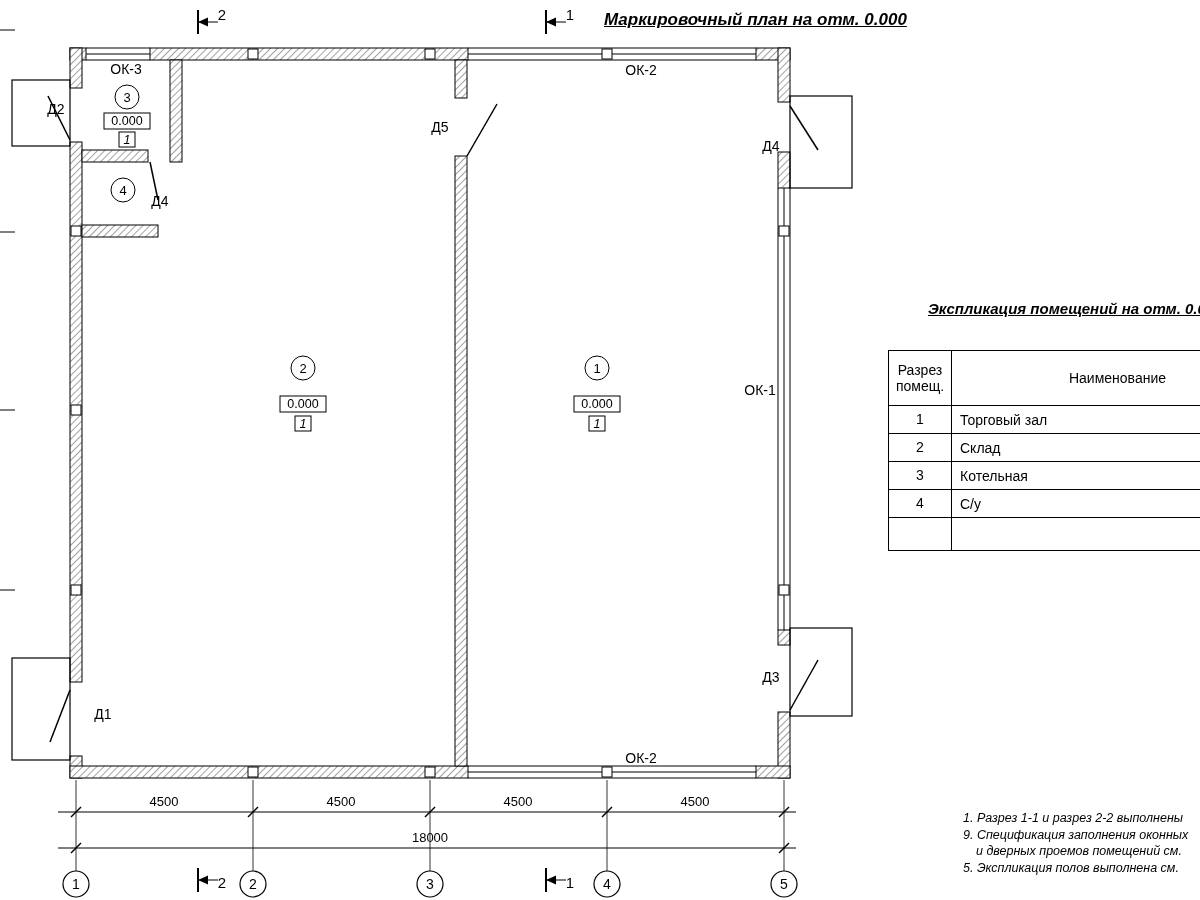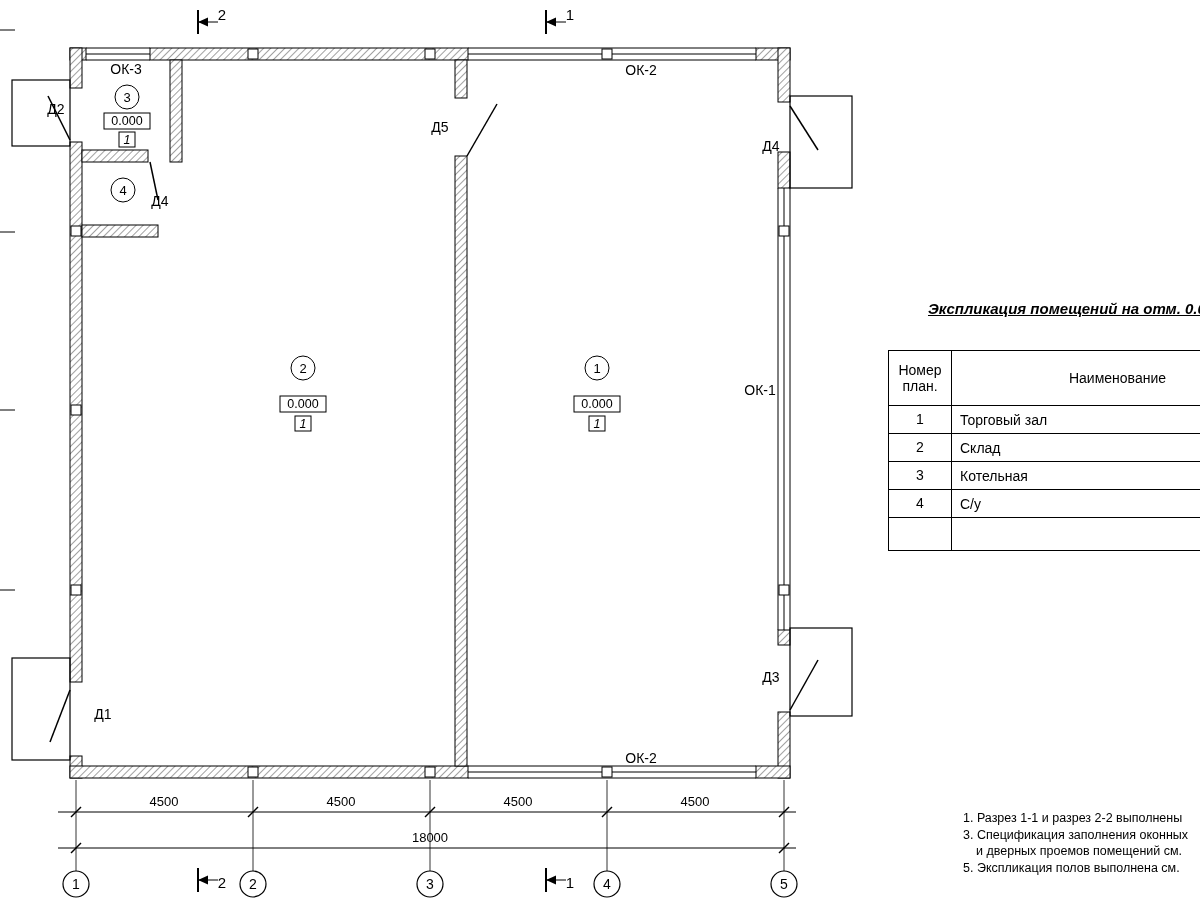--- a/index.html
+++ b/index.html
@@ -22,21 +22,21 @@
   }
   .trow { display:flex; border-bottom:1px solid #000; }
   .header-row { height:54px; }
   .data-row  { height:27px; }
   .filler-row{ height:32px; border-bottom:none; }
   .c1 { width:62px; border-right:1px solid #000; display:flex; align-items:center;
         justify-content:center; text-align:center; line-height:1.15; }
   .c2 { flex:1; display:flex; align-items:center; padding-left:8px; }
   .header-row .c2 { justify-content:center; padding-left:0; }
   .notes { left:963px; top:810px; width:237px; font-size:12.5px; line-height:1.32;
-           white-space:nowrap; overflow:hidden; }
+           white-space:nowrap; overflow:hidden;font-style:italic; }
   .notes .cont { padding-left:13px; }
   svg text { font-size:14px; fill:#000; }
   svg .t12 { font-size:12.5px; }
   svg .t13 { font-size:13px; }
   svg .t15 { font-size:15px; }
   svg .it  { font-style:italic; }
 </style>
 </head>
 <body>
 
@@ -235,26 +235,27 @@
       <text x="253" y="889">2</text>
       <circle cx="430" cy="884" r="13" fill="#fff" stroke="#000" stroke-width="1.2"></circle>
       <text x="430" y="889">3</text>
       <circle cx="607" cy="884" r="13" fill="#fff" stroke="#000" stroke-width="1.2"></circle>
       <text x="607" y="889">4</text>
       <circle cx="784" cy="884" r="13" fill="#fff" stroke="#000" stroke-width="1.2"></circle>
       <text x="784" y="889">5</text>
     </g>
   </svg>
 
+  <div class="abs drawing-title">Маркировочный план на отм. 0.000</div>
 
   <div class="abs table-title">Экспликация помещений на отм. 0.000</div>
 
   <div class="abs spec-table">
     <div class="trow header-row">
-      <div class="c1">Номер план.</div>
+      <div class="c1">Разрез помещ.</div>
       <div class="c2">Наименование</div>
     </div>
     <div class="trow data-row">
       <div class="c1">1</div>
       <div class="c2">Торговый зал</div>
     </div>
     <div class="trow data-row">
       <div class="c1">2</div>
       <div class="c2">Склад</div>
     </div>
@@ -267,18 +268,18 @@
       <div class="c2">С/у</div>
     </div>
     <div class="trow filler-row">
       <div class="c1"></div>
       <div class="c2"></div>
     </div>
   </div>
 
   <div class="abs notes">
     <div>1. Разрез 1-1 и разрез 2-2 выполнены</div>
-    <div>3. Спецификация заполнения оконных</div>
+    <div>9. Спецификация заполнения оконных</div>
     <div class="cont">и дверных проемов помещений см.</div>
     <div>5. Экспликация полов выполнена см.</div>
   </div>
 
 </div>
 
 </body></html>

